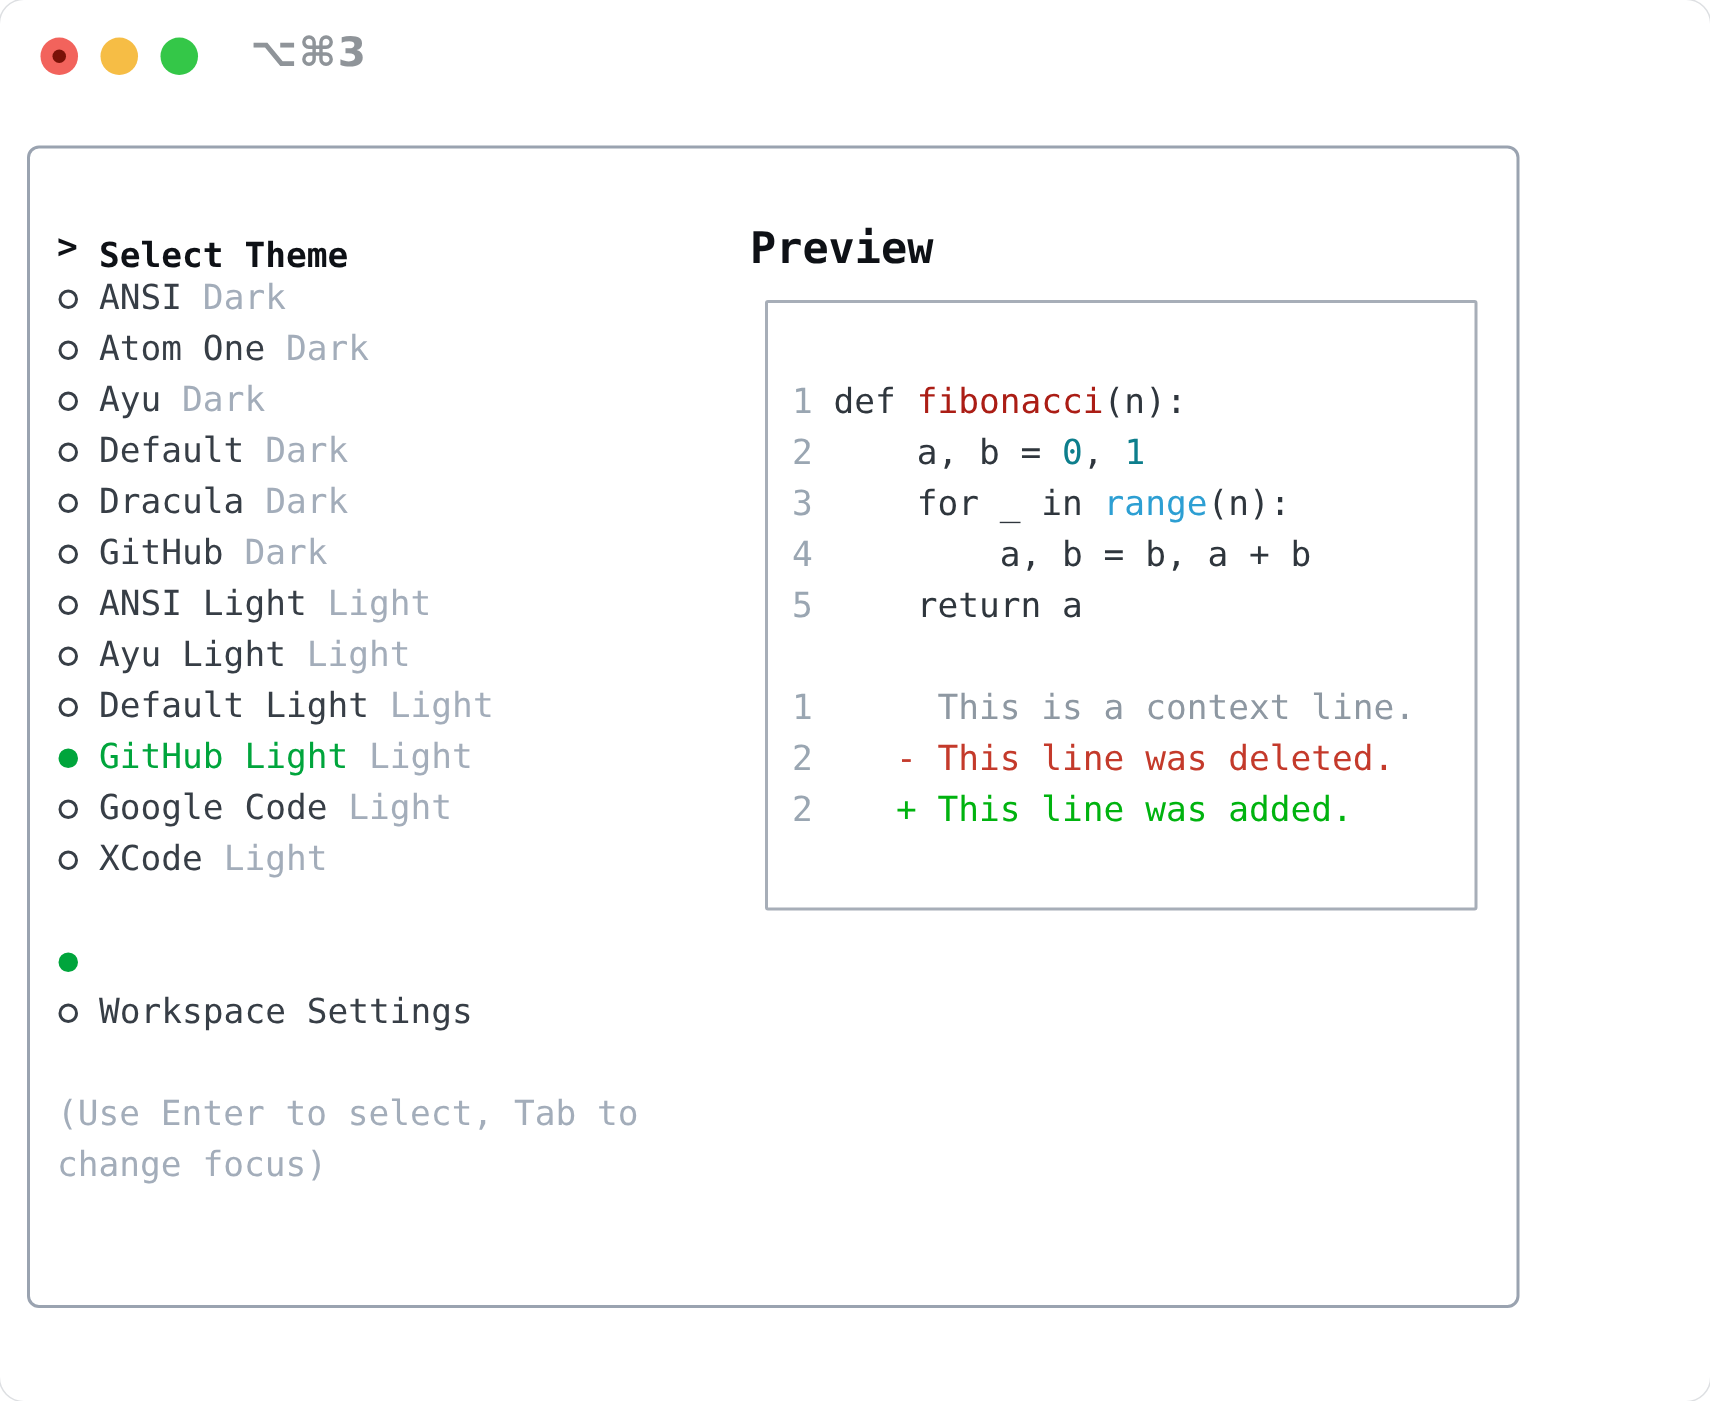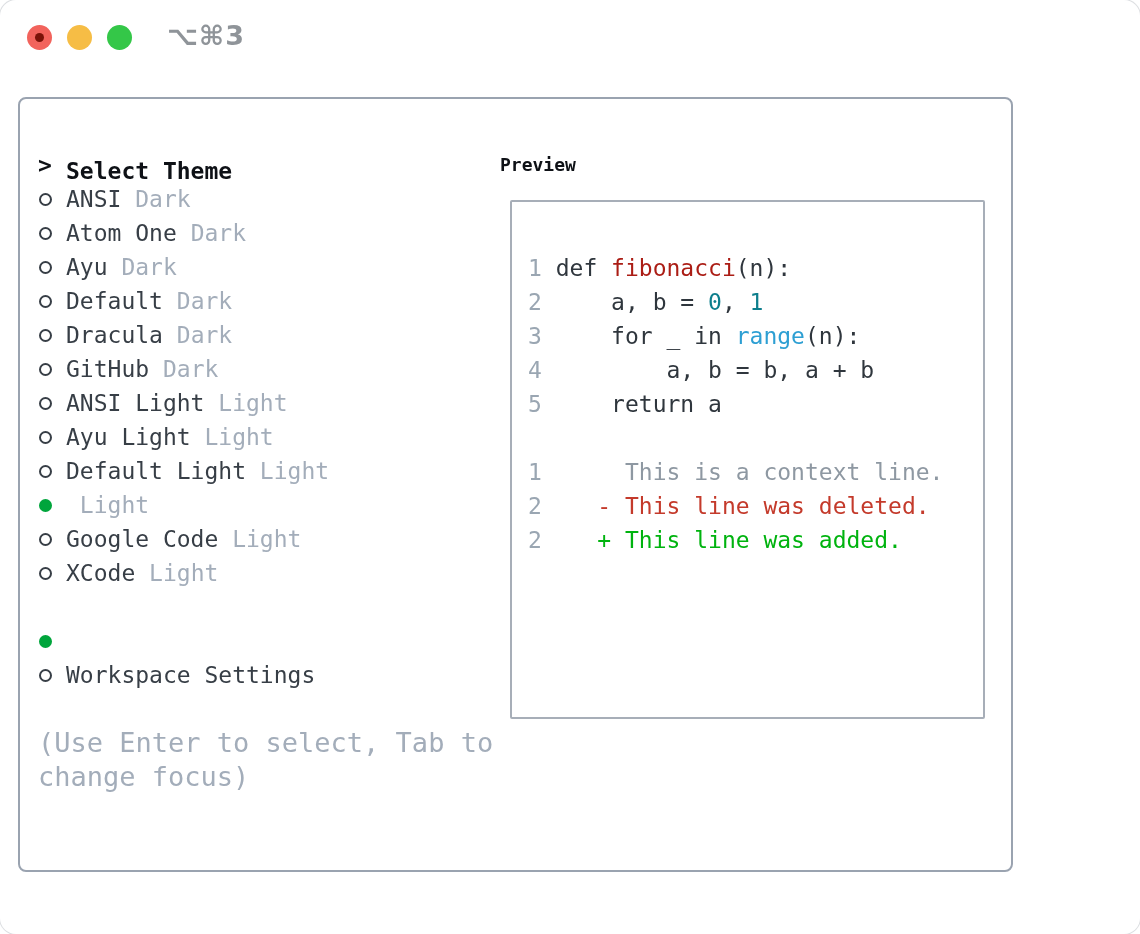--- a/index.html
+++ b/index.html
@@ -77,29 +77,29 @@
     width:13px;height:13px;border-radius:50%;
     border:2px solid var(--name-text);margin-left:1px;
   }
   .radio.selected{background:var(--accent-green);border-color:var(--accent-green);}
   .theme-name{color:var(--name-text);}
   .theme-name.selected{color:var(--accent-green);}
   .variant{color:var(--muted);}
   .apply-title{color:var(--title-black);}
   .option-label{color:var(--name-text);}
   .option-label.selected{color:var(--accent-green);}
-  .hint-line{height:34px;font-size:27px;line-height:34px;color:var(--muted);white-space:pre;}
+  .hint-line{height:34px;font-size:23px;line-height:34px;color:var(--muted);white-space:pre;}
   .hint-block{margin-top:0;}
   
   .preview-title{
-    height:34px;font-size:18px;line-height:34px;font-weight:700;
+    height:34px;font-size:29px;line-height:34px;font-weight:700;
     color:var(--title-black);white-space:pre;
   }
   .preview-box{
-    margin:18px 0 0 10px;width:475px;height:519px;
+    margin:18px 0 0 10px;width:475px;height:407px;
     border:2px solid var(--box-border);border-radius:2px;
     padding:49px 0 0 16px;overflow:hidden;background:#fff;
   }
   .code-line{height:34px;font-size:23px;line-height:34px;white-space:pre;}
   .ln{color:var(--line-number);}
   .tok-default{color:var(--code-text);}
   .tok-function{color:var(--function-red);}
   .tok-number{color:var(--number-teal);}
   .tok-builtin{color:var(--builtin-blue);}
   .diff-context{color:var(--context-gray);}
@@ -130,21 +130,21 @@
       <div id="theme-list">
           <div class="row theme-row"><span class="marker"><span class="radio"></span></span><span class="theme-name">ANSI</span><span class="variant"> Dark</span></div>
           <div class="row theme-row"><span class="marker"><span class="radio"></span></span><span class="theme-name">Atom One</span><span class="variant"> Dark</span></div>
           <div class="row theme-row"><span class="marker"><span class="radio"></span></span><span class="theme-name">Ayu</span><span class="variant"> Dark</span></div>
           <div class="row theme-row"><span class="marker"><span class="radio"></span></span><span class="theme-name">Default</span><span class="variant"> Dark</span></div>
           <div class="row theme-row"><span class="marker"><span class="radio"></span></span><span class="theme-name">Dracula</span><span class="variant"> Dark</span></div>
           <div class="row theme-row"><span class="marker"><span class="radio"></span></span><span class="theme-name">GitHub</span><span class="variant"> Dark</span></div>
           <div class="row theme-row"><span class="marker"><span class="radio"></span></span><span class="theme-name">ANSI Light</span><span class="variant"> Light</span></div>
           <div class="row theme-row"><span class="marker"><span class="radio"></span></span><span class="theme-name">Ayu Light</span><span class="variant"> Light</span></div>
           <div class="row theme-row"><span class="marker"><span class="radio"></span></span><span class="theme-name">Default Light</span><span class="variant"> Light</span></div>
-          <div class="row theme-row"><span class="marker"><span class="radio selected"></span></span><span class="variant"> Light</span></div>
+          <div class="row theme-row"><span class="marker"><span class="radio selected"></span></span><span class="theme-name selected">GitHub Light</span><span class="variant"> Light</span></div>
           <div class="row theme-row"><span class="marker"><span class="radio"></span></span><span class="theme-name">Google Code</span><span class="variant"> Light</span></div>
           <div class="row theme-row"><span class="marker"><span class="radio"></span></span><span class="theme-name">XCode</span><span class="variant"> Light</span></div>
         </div>
 
       <div class="row blank"></div>
 
 
       <div id="apply-list">
           <div class="row apply-row"><span class="marker"><span class="radio selected"></span></span></div>
           <div class="row apply-row"><span class="marker"><span class="radio"></span></span><span class="option-label">Workspace Settings</span></div>

